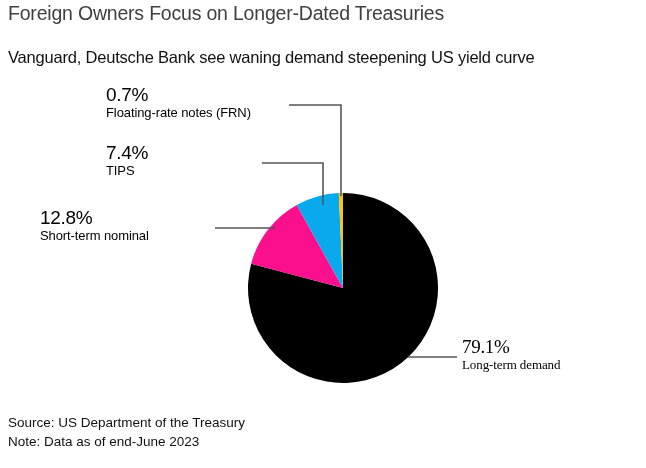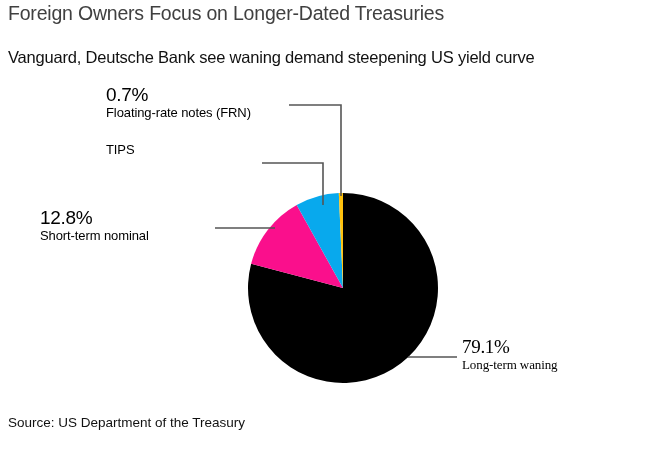--- a/index.html
+++ b/index.html
@@ -117,30 +117,32 @@
       <polyline points="408,357 457,357"></polyline>
     </g>
   </svg>
 
   <div class="callout right-align" id="callout-frn">
     <div class="pct">0.7%</div>
     <div class="name">Floating-rate notes (FRN)</div>
   </div>
 
   <div class="callout right-align" id="callout-tips">
+    <div class="pct">7.4%</div>
     <div class="name">TIPS</div>
   </div>
 
   <div class="callout right-align" id="callout-short">
     <div class="pct">12.8%</div>
     <div class="name">Short-term nominal</div>
   </div>
 
   <div class="callout left-align" id="callout-long">
     <div class="pct">79.1%</div>
-    <div class="name">Long-term waning</div>
+    <div class="name">Long-term demand</div>
   </div>
 
 </div>
 
 <div id="footer">
   <div>Source: US Department of the Treasury</div>
+  <div>Note: Data as of end-June 2023</div>
 </div>
 
 </body></html>

